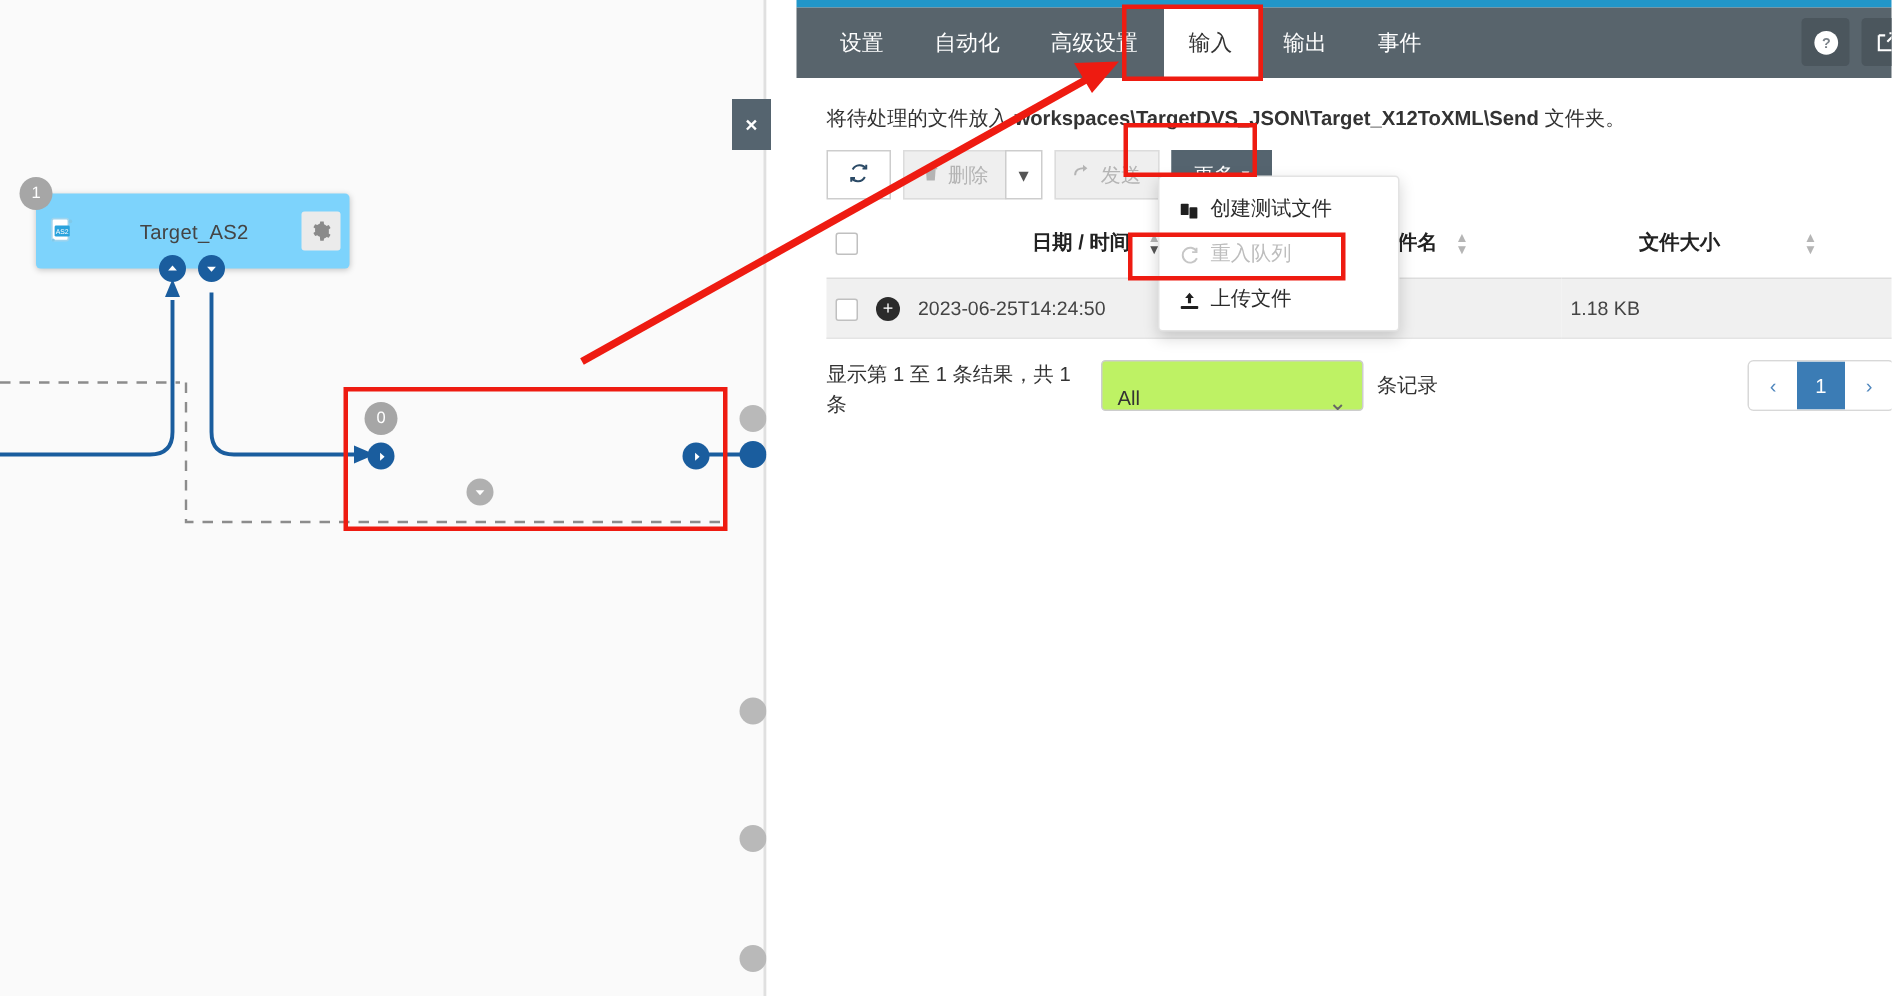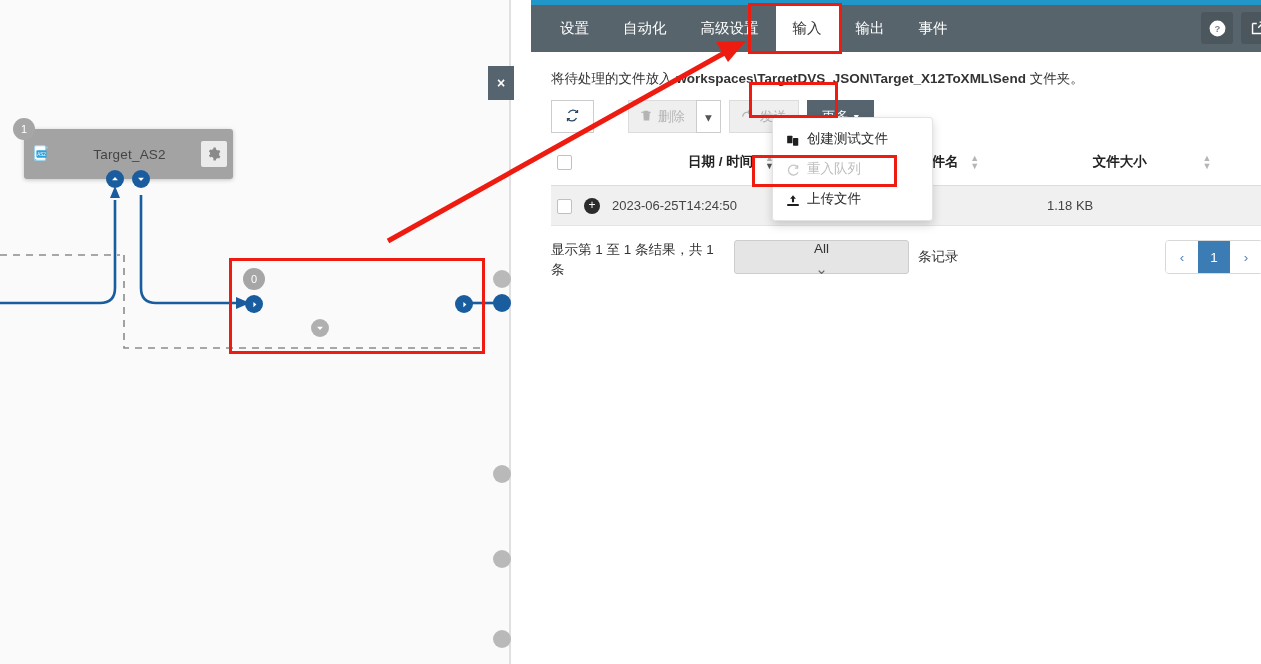--- a/index.html
+++ b/index.html
@@ -16,21 +16,21 @@
   #diagram-panel {
     position: absolute; left: 0; top: 0;
     width: 511px; height: 664px;
     background: #fafafa;
     overflow: hidden;
   }
   #diagram-canvas { position: absolute; inset: 0; }
 
   .node {
     position: absolute;
-    background: #a3a3a3;
+    background: #7dd3fc;
     border-radius: 3px;
     display: flex; align-items: center;
     box-shadow: 0 1px 4px rgba(0,0,0,0.22);
   }
   .node.bordered { border: 1px solid #2d6ca2; box-shadow: none; }
   .node-icon { width: 34px; display: flex; align-items: center; justify-content: center; }
   .node-label {
     flex: 1; text-align: center;
     font-size: 13.5px; color: #444; letter-spacing: .2px;
     white-space: nowrap;
@@ -116,21 +116,21 @@
   
   #toolbar { display: flex; align-items: center; gap: 0; margin-bottom: 14px; }
   .tb-btn {
     height: 33px; padding: 0 11px;
     border: 1px solid #cdcdcd; background: #ffffff;
     display: flex; align-items: center; gap: 5px;
     font-size: 13.5px; color: #333; cursor: pointer;
   }
   .tb-btn.disabled { background: #efefef; color: #b4b4b4; border-color: #dcdcdc; cursor: default; }
   .tb-btn.caret { padding: 0 8px; }
-  .tb-group { display: flex; margin-left: 26px; }
+  .tb-group { display: flex; }
   .tb-group .tb-btn + .tb-btn { margin-left: -1px; }
   .tb-spacer { width: 8px; }
   .tb-btn.primary-dark {
     background: #55646f; color: #ffffff; border-color: #55646f;
     padding: 0 14px; font-weight: normal;
   }
 
   
   #file-table { width: 100%; border-collapse: collapse; }
   #file-table thead th {
@@ -164,23 +164,23 @@
 
   
   #table-footer {
     display: flex; align-items: flex-start; margin-top: 14px;
     font-size: 13.5px; color: #333;
   }
   #results-text { width: 175px; line-height: 1.5; }
   #page-size-wrap { display: flex; align-items: center; gap: 9px; margin-left: 8px; }
   #page-size-select {
     height: 34px; min-width: 175px;
-    border: 1px solid #cdcdcd; border-radius: 3px; background: #e5e5e5;
-    display: flex; align-items: center; justify-content: space-between;
-    padding: 0 10px; font-size: 13.5px; color: #333; cursor: pointer; flex-direction: column;
+    border: 1px solid #cdcdcd; border-radius: 3px; background: #bef264;
+    display: flex; align-items: flex-end; justify-content: space-between;
+    padding: 0 10px; font-size: 13.5px; color: #333; cursor: pointer;
   }
   #pagination { margin-left: auto; display: flex; border: 1px solid #d8d8d8; border-radius: 4px; overflow: hidden; }
   .pg {
     min-width: 32px; height: 32px; display: flex; align-items: center; justify-content: center;
     font-size: 13.5px; color: #4f86bd; background: #fff; cursor: pointer;
   }
   .pg.active { background: #3b7cb5; color: #fff; }
 
   
   #more-menu {

